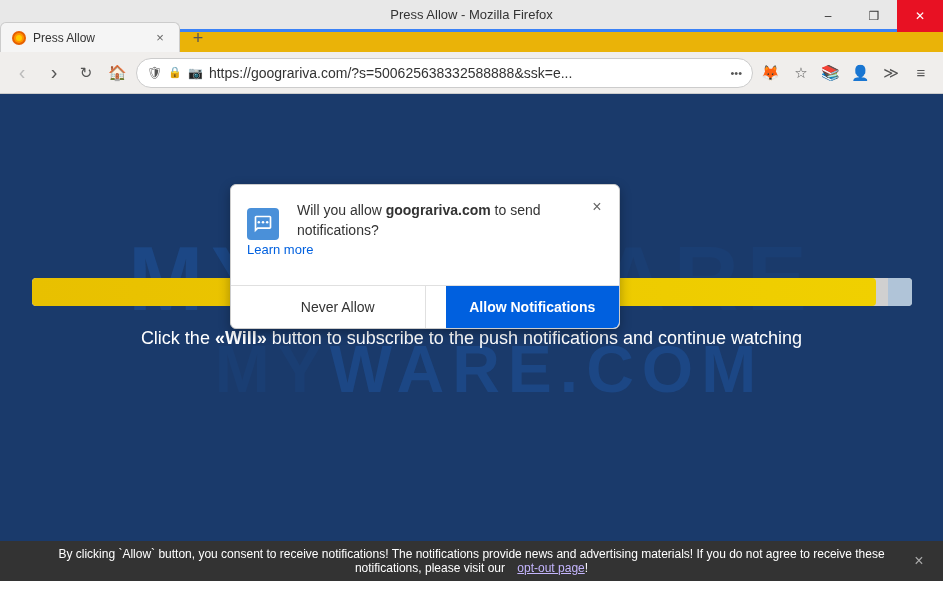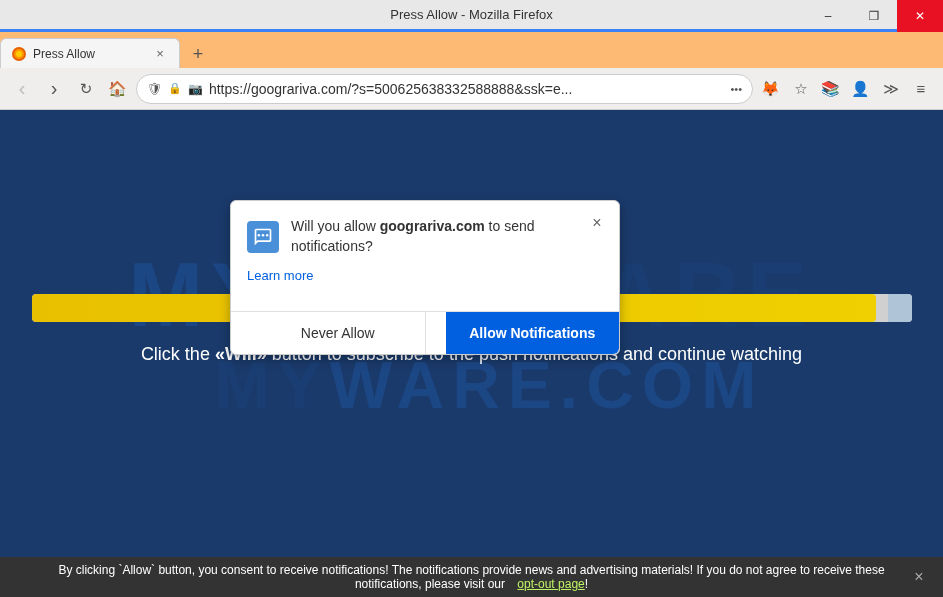--- a/index.html
+++ b/index.html
@@ -33,22 +33,22 @@
       align-items: center;
       justify-content: center;
       font-size: 12px;
       cursor: pointer;
       color: #333;
     }
     .win-btn.close { background: #e81123; color: white; }
 
     
     .tab-bar {
-      background: #fdba74;
-      height: 36px;
+      background: #eab308;
+      height: 20px;
       display: flex;
       align-items: flex-end;
       padding-left: 0;
     }
     .tab {
       background: #f5f5f5;
       height: 30px;
       display: flex;
       align-items: center;
       padding: 0 10px;
@@ -250,23 +250,22 @@
       background: white;
       border: 1px solid #ccc;
       border-radius: 6px;
       box-shadow: 0 4px 12px rgba(0,0,0,0.3);
       width: 390px;
       z-index: 100;
       padding: 16px;
     }
     .popup-header {
       display: flex;
-      align-items: center;
-      gap: 12px;
-      margin-bottom: 10px;
+      align-items: flex-end;
+      gap: 18px;
       position: relative;
     }
     .popup-icon {
       width: 32px;
       height: 32px;
       background: #4a90d9;
       border-radius: 4px;
       display: flex;
       align-items: center;
       justify-content: center;
@@ -358,21 +357,21 @@
       width: 24px;
       height: 24px;
       display: flex;
       align-items: center;
       justify-content: center;
       cursor: pointer;
       font-size: 16px;
       color: #aaa;
     }
     .opt-out-link {
-      color: #bef264;
+      color: #c4b5fd;
       text-decoration: underline;
       cursor: pointer;
       margin-left: 9px;
     }
 
     
     .ff-logo {
       width: 16px;
       height: 16px;
     }

